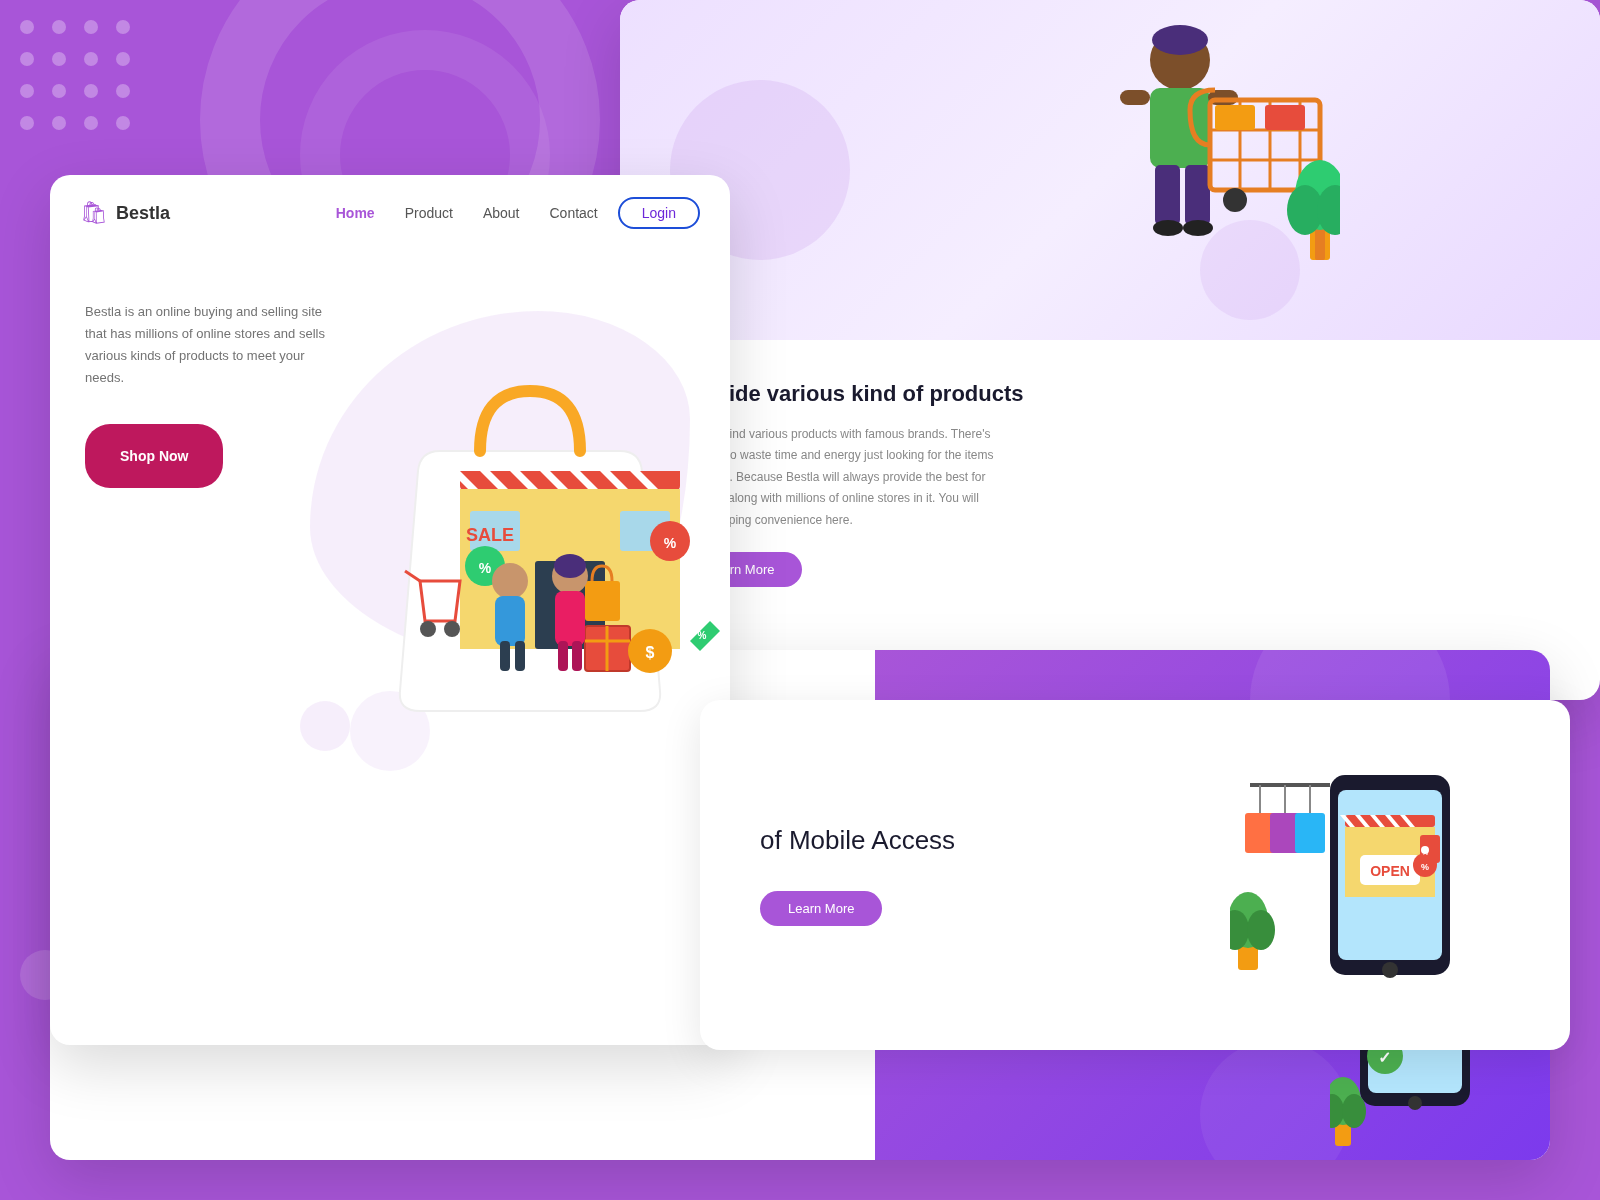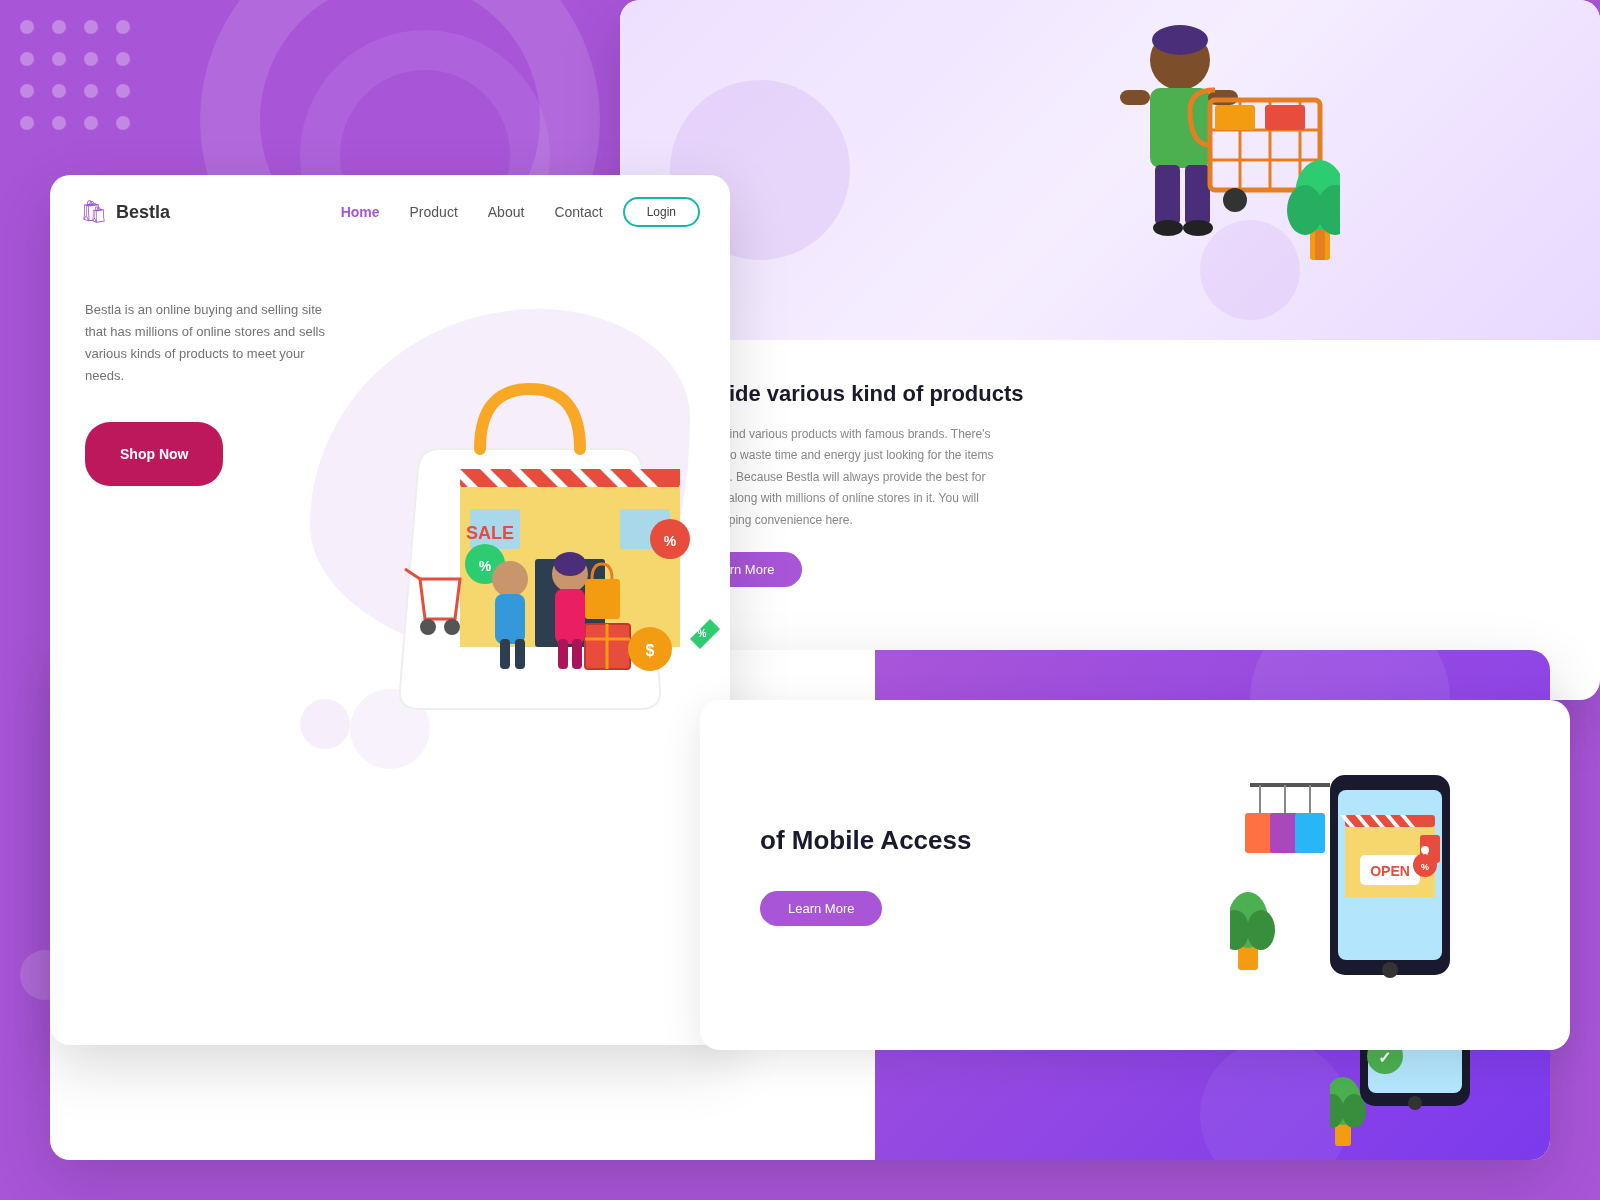--- a/index.html
+++ b/index.html
@@ -114,25 +114,25 @@
     .nav-link {
       font-size: 14px;
       color: #555;
       cursor: pointer;
     }
     .nav-link.active {
       color: #a855d8;
       font-weight: 600;
     }
     .login-btn {
-      border: 2px solid #14b8a6;
+      border: 2px solid #1d4ed8;
       border-radius: 20px;
       padding: 6px 22px;
-      font-size: 12px;
-      color: #404040;
+      font-size: 14px;
+      color: #6d28d9;
       cursor: pointer;
       background: white;
     }
 
     
     .hero-content {
       padding: 50px 35px 20px 35px;
     }
     .hero-title {
       font-size: 36px;
@@ -500,21 +500,21 @@
 
         <path d="M350 370 L370 350 L380 360 L360 380 Z" fill="#2ecc71"></path>
         <text x="362" y="368" fill="white" font-size="10" font-weight="bold" text-anchor="middle">%</text>
       </svg>
     </div>
   </div>
 </div>
 
 <div style="position:absolute;top:700px;left:700px;width:870px;height:350px;background:white;border-radius:20px;z-index:2;box-shadow:0 10px 40px rgba(0,0,0,0.1);display:flex;align-items:center;padding:40px 60px;gap:40px;">
   <div style="flex:1;">
-    <h3 style="font-size:26px;font-weight:700;color:#1a1a2e;margin-bottom:15px;">of Mobile Access</h3>
+    <h3 style="font-size:26px;font-weight:400;color:#1a1a2e;margin-bottom:15px;">of Mobile Access</h3>
     <button style="background:#a855d8;color:white;border:none;border-radius:20px;padding:10px 28px;font-size:13px;margin-top:20px;cursor:pointer;">Learn More</button>
   </div>
 
   <div style="width:280px;height:280px;position:relative;flex-shrink:0;">
     <svg viewBox="0 0 280 280" width="280" height="280">
 
       <rect x="100" y="40" width="120" height="200" rx="15" fill="#1a1a2e"></rect>
       <rect x="108" y="55" width="104" height="170" rx="8" fill="#b3e5fc"></rect>
 
       <rect x="115" y="80" width="90" height="12" rx="3" fill="#e74c3c"></rect>

